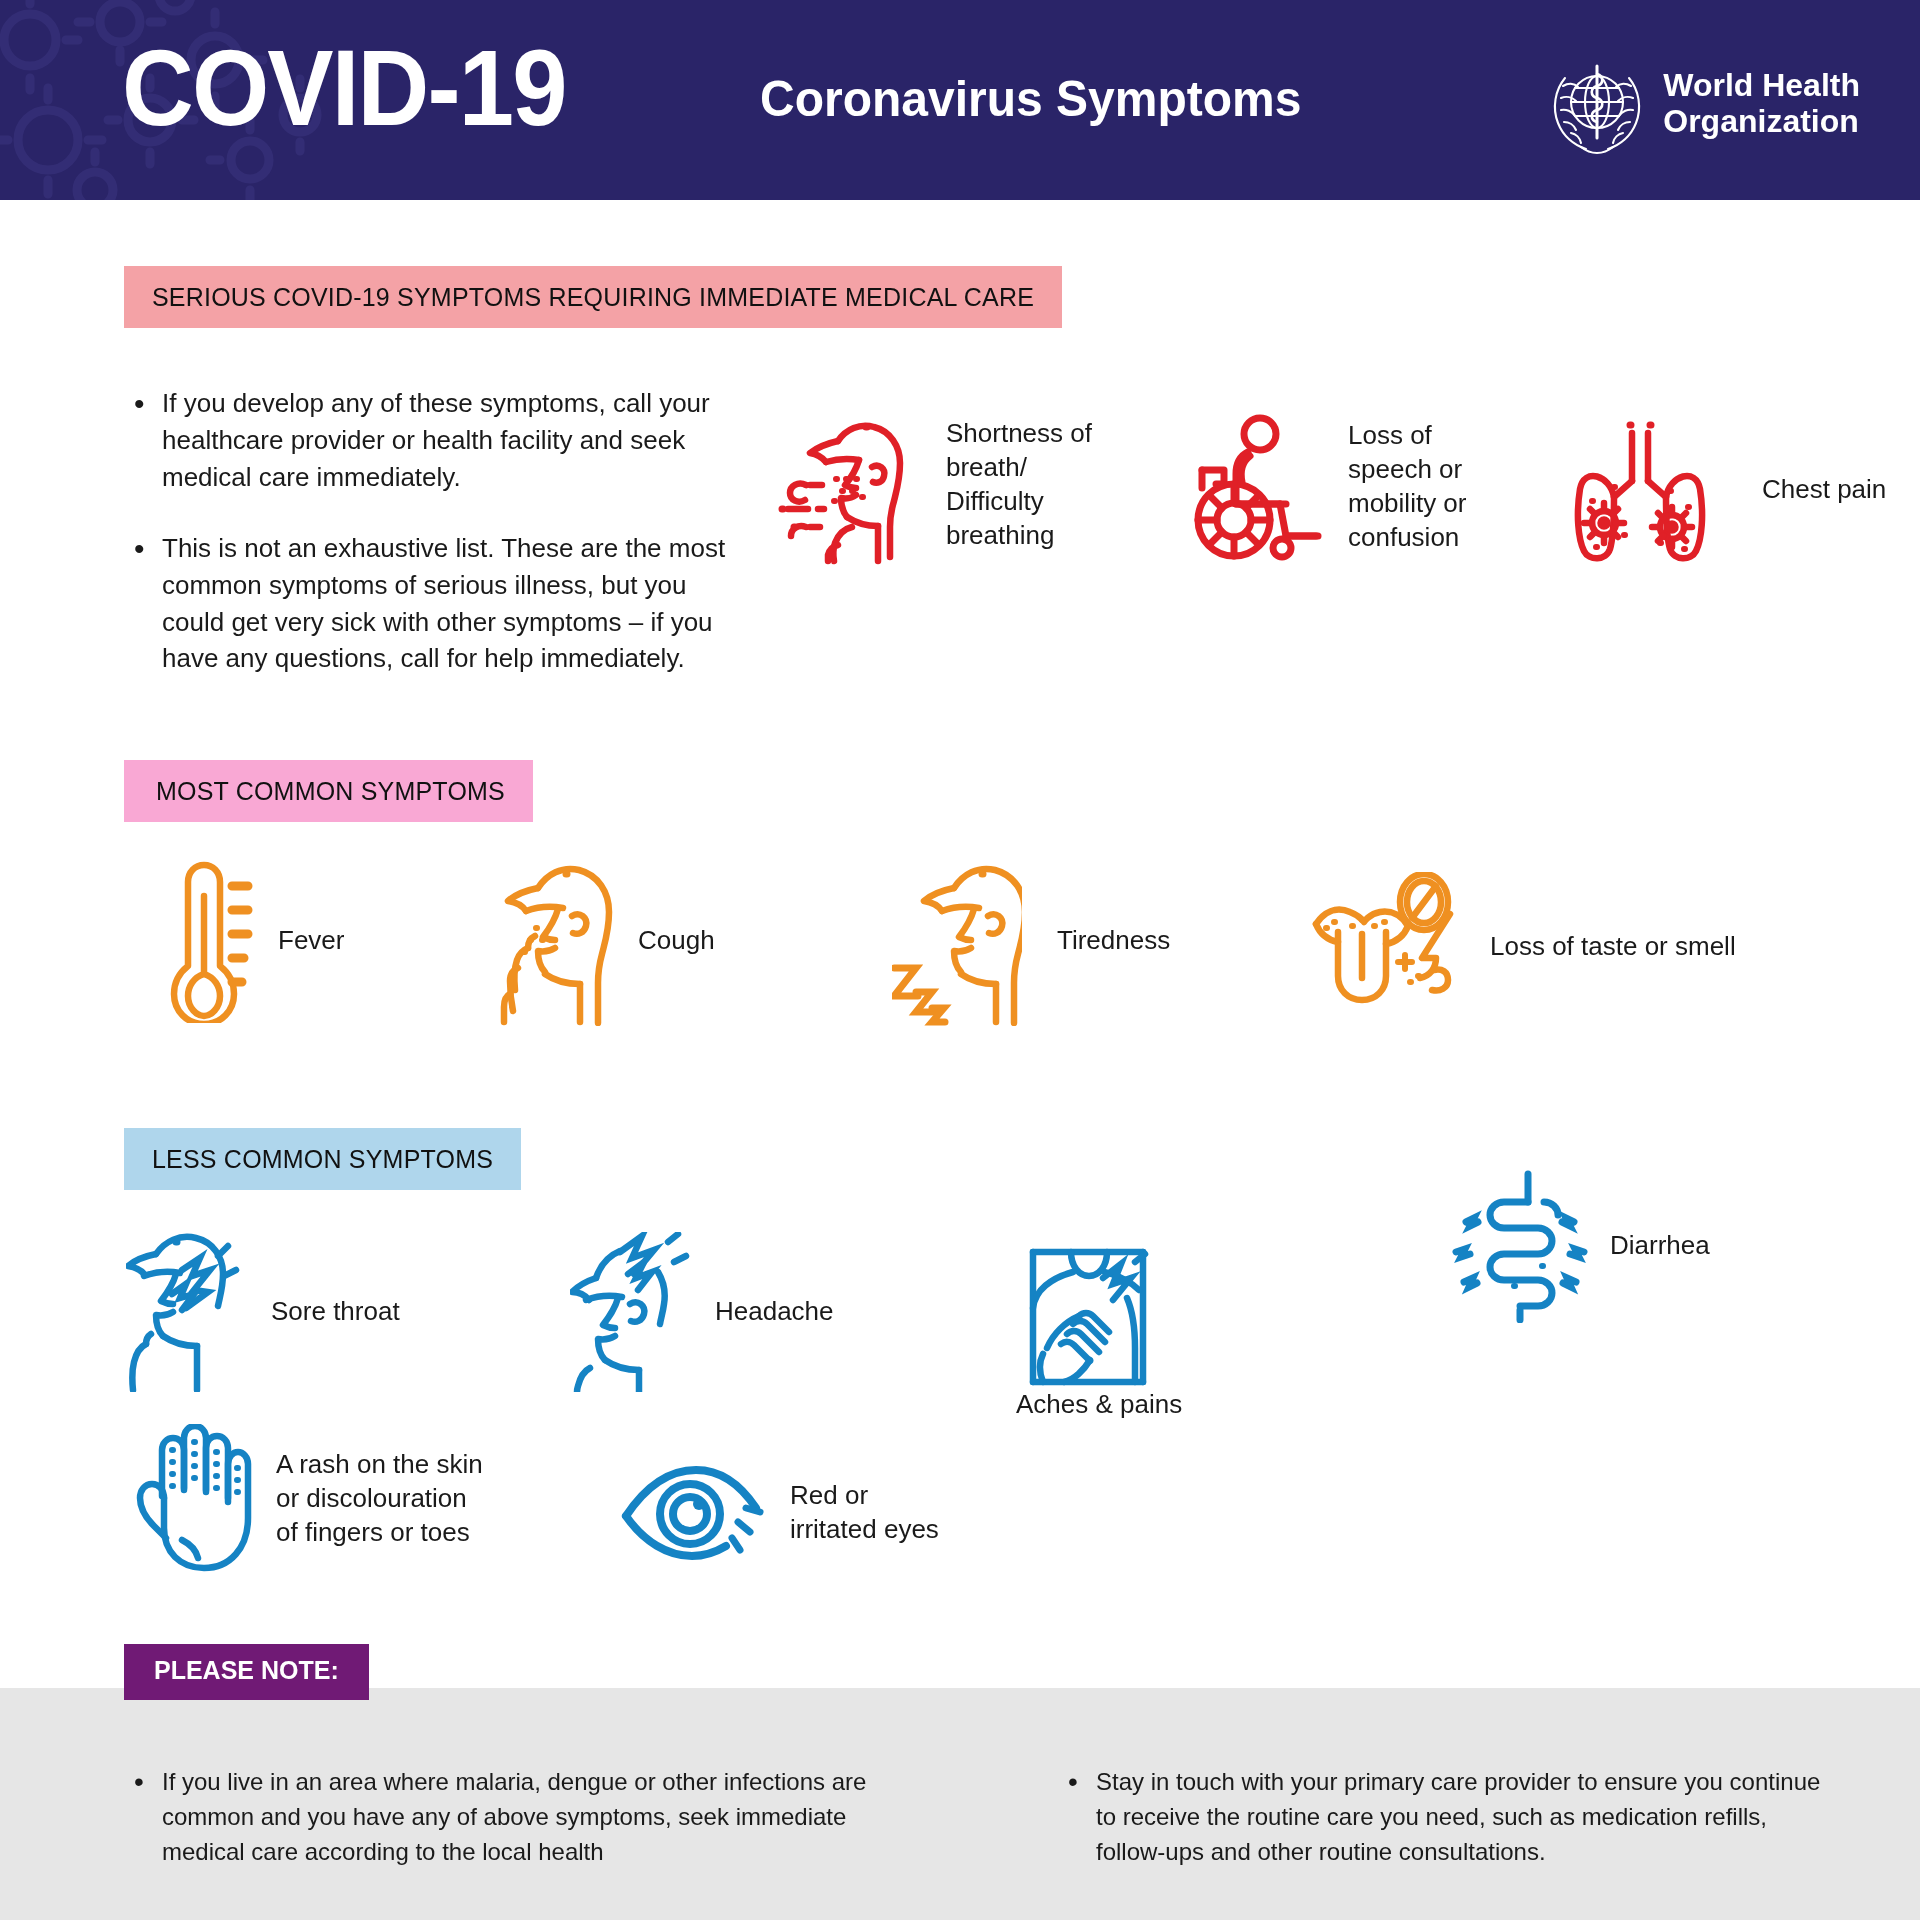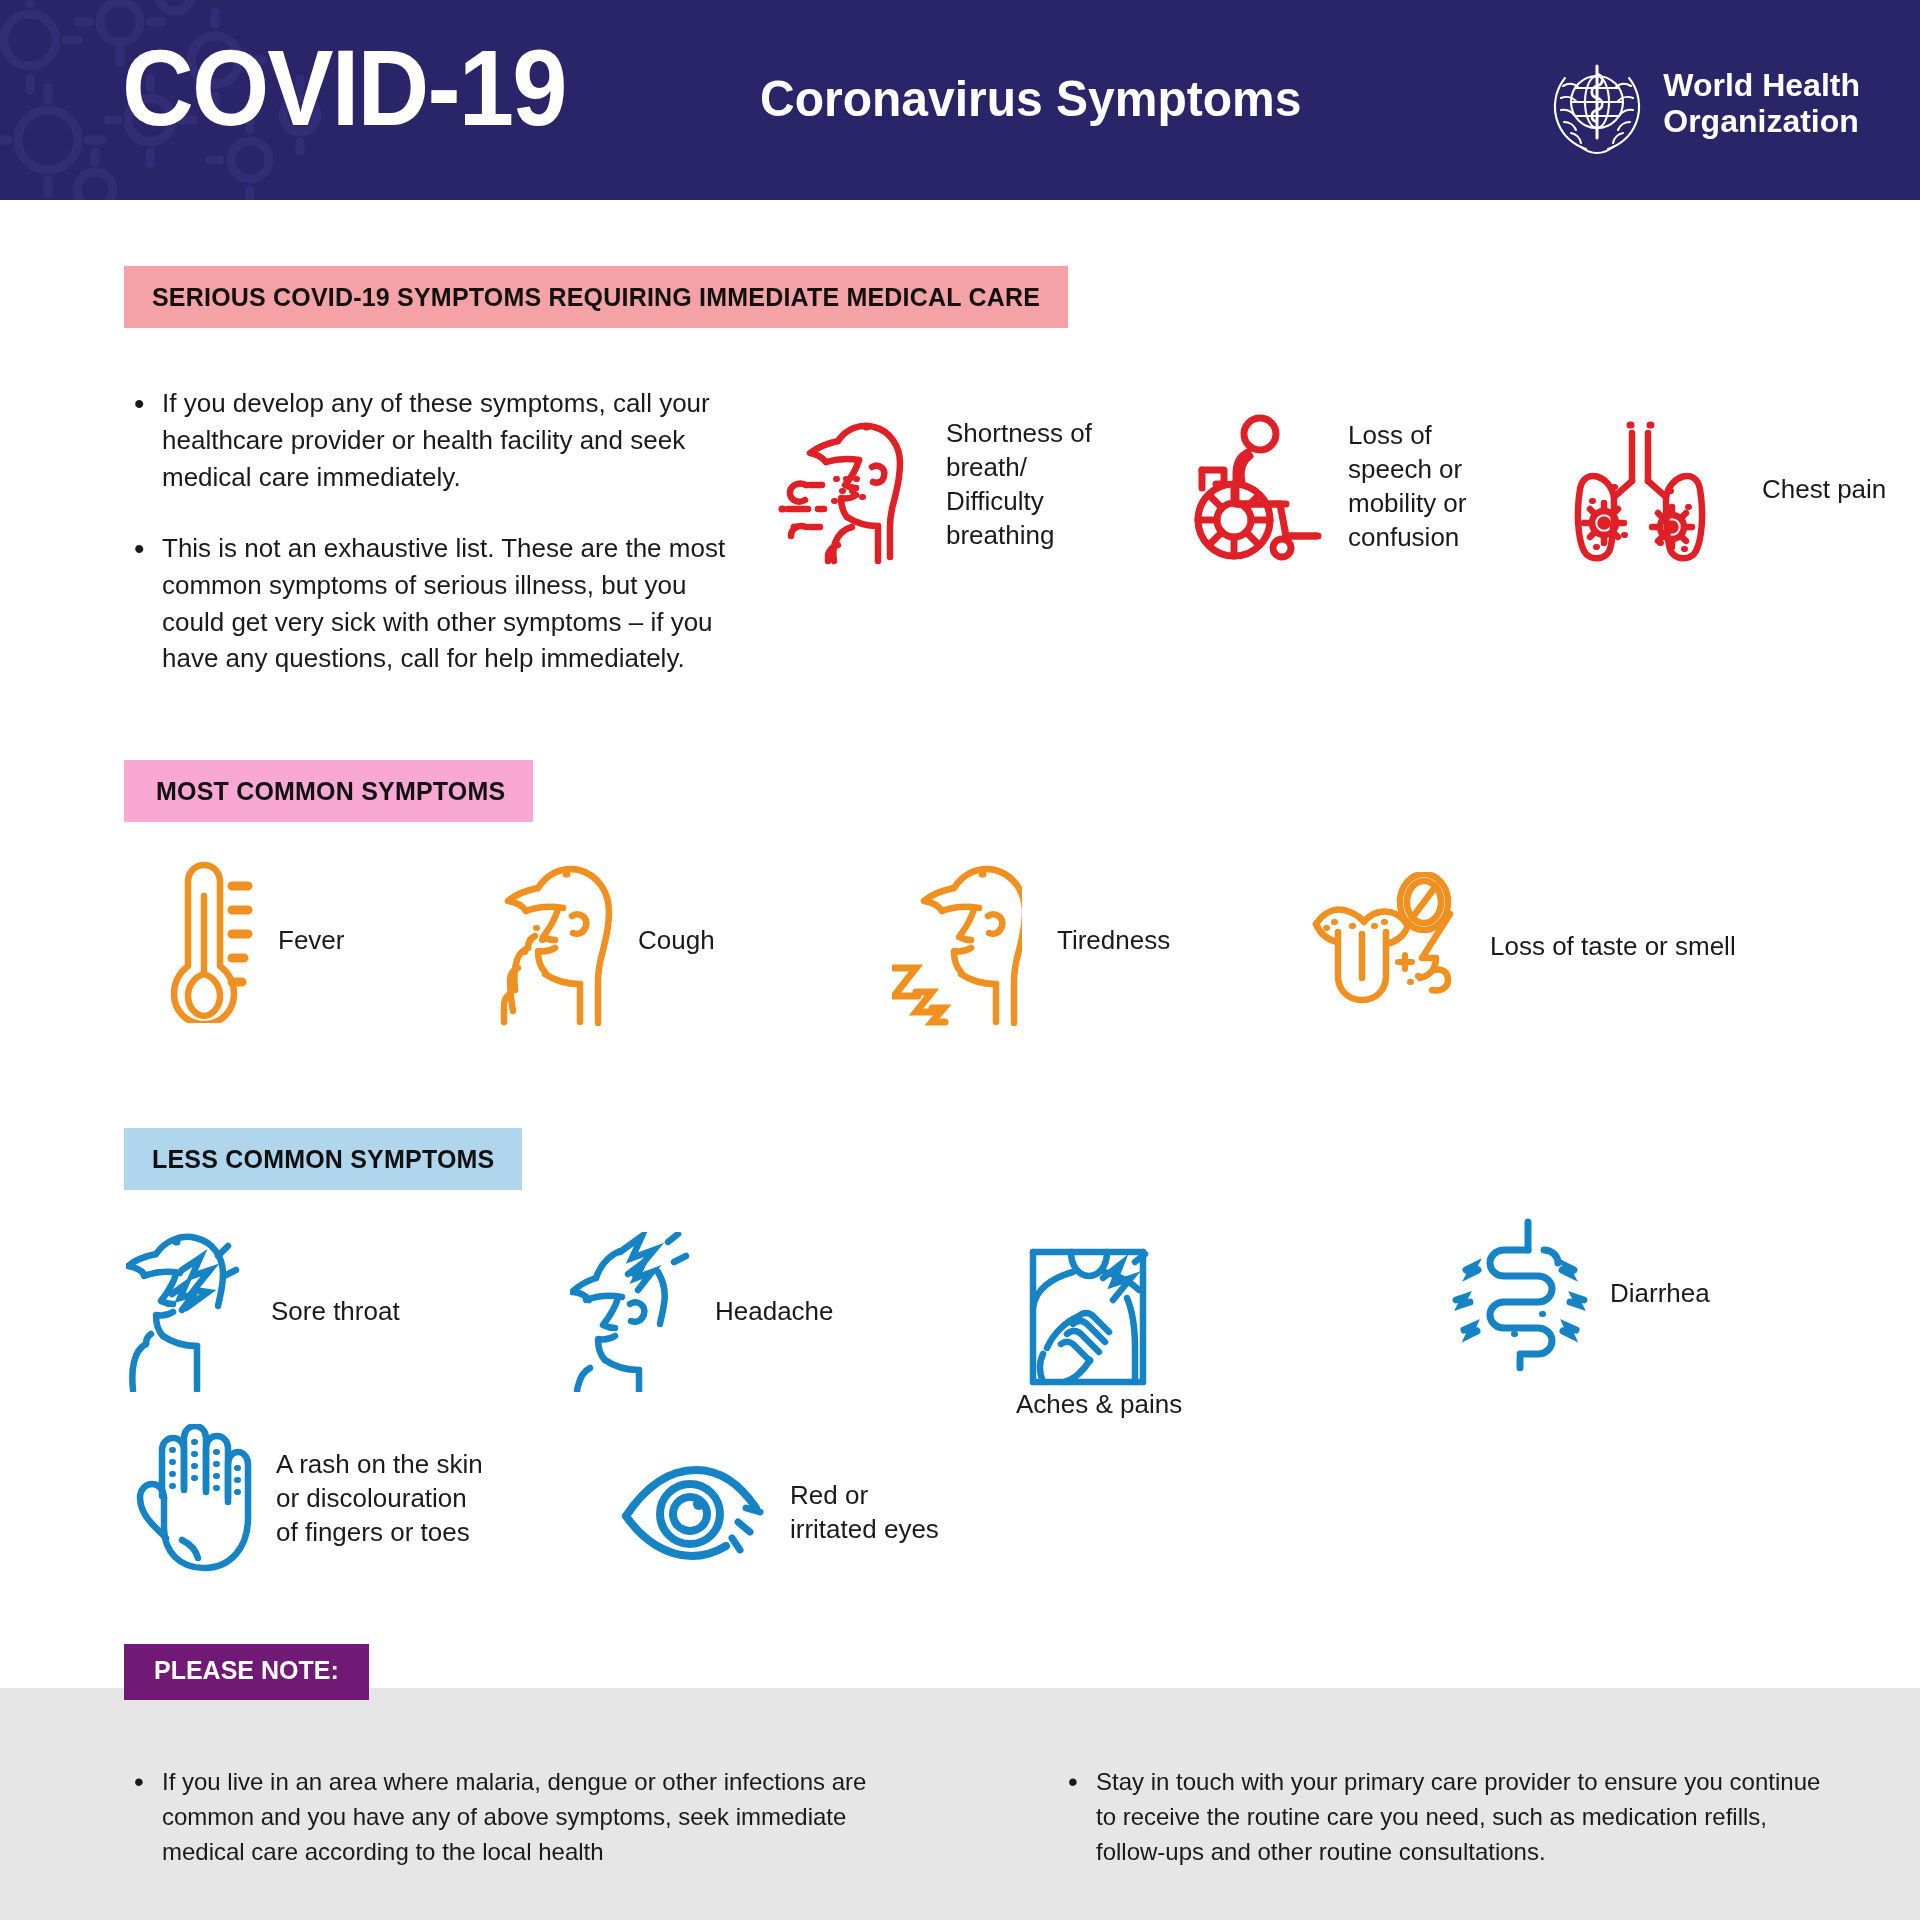--- a/index.html
+++ b/index.html
@@ -43,21 +43,21 @@
   }
   .who-logo {
     position:absolute; right:60px; top:52px;
     display:flex; align-items:center; gap:14px;
   }
   .who-text { color:#fff; font-size:32px; font-weight:bold; line-height:1.12; }
 
   
   .banner {
     display:inline-block;
-    font-size:25px; font-weight:bold; color:#111;
+    font-size:25px; font-weight:normal; color:#111;
     letter-spacing:.2px;
     padding:17px 28px 16px 28px;
   }
   .banner-red    { background:#f4a2a6; }
   .banner-orange { background:#f9a8d4;padding-left:32px; }
   .banner-blue   { background:#afd6ec; }
 
   
   .block { position:absolute; }
 
@@ -387,21 +387,21 @@
     <path d="M73 122c-6 10-16 20-26 22"></path>
 
     <g stroke-linejoin="miter">
       <path d="M86 40l18-14-8 20 18-6-18 22"></path>
     </g>
     <path d="M118 24l10-8" stroke-linecap="round"></path>
   </svg>
   <div class="lb">Aches &amp; pains</div>
 </div>
 
-<div class="sym" style="left:1450px; top:1216px;justify-content:center;">
+<div class="sym" style="left:1450px; top:1168px;justify-content:center;">
   <svg class="ic" width="140" height="155" viewBox="0 0 140 155" fill="none" stroke="#1583c4" stroke-width="7" stroke-linecap="round" stroke-linejoin="round">
     <path d="M78 6v28"></path>
     <path d="M78 34H54c-8 0-14 6-14 13s6 13 14 13h34c8 0 14 6 14 13s-6 13-14 13H54c-8 0-14 6-14 13s6 13 14 13h34c8 0 14 6 14 13s-6 13-14 13H70"></path>
     <path d="M70 142v10"></path>
     <path d="M94 34c8 0 14 6 14 13"></path>
     <g stroke-width="6">
         <path d="M84 60h1M92 98h1M64 118h1"></path>
       </g>
 
     <g stroke-width="7" stroke-linejoin="miter">

